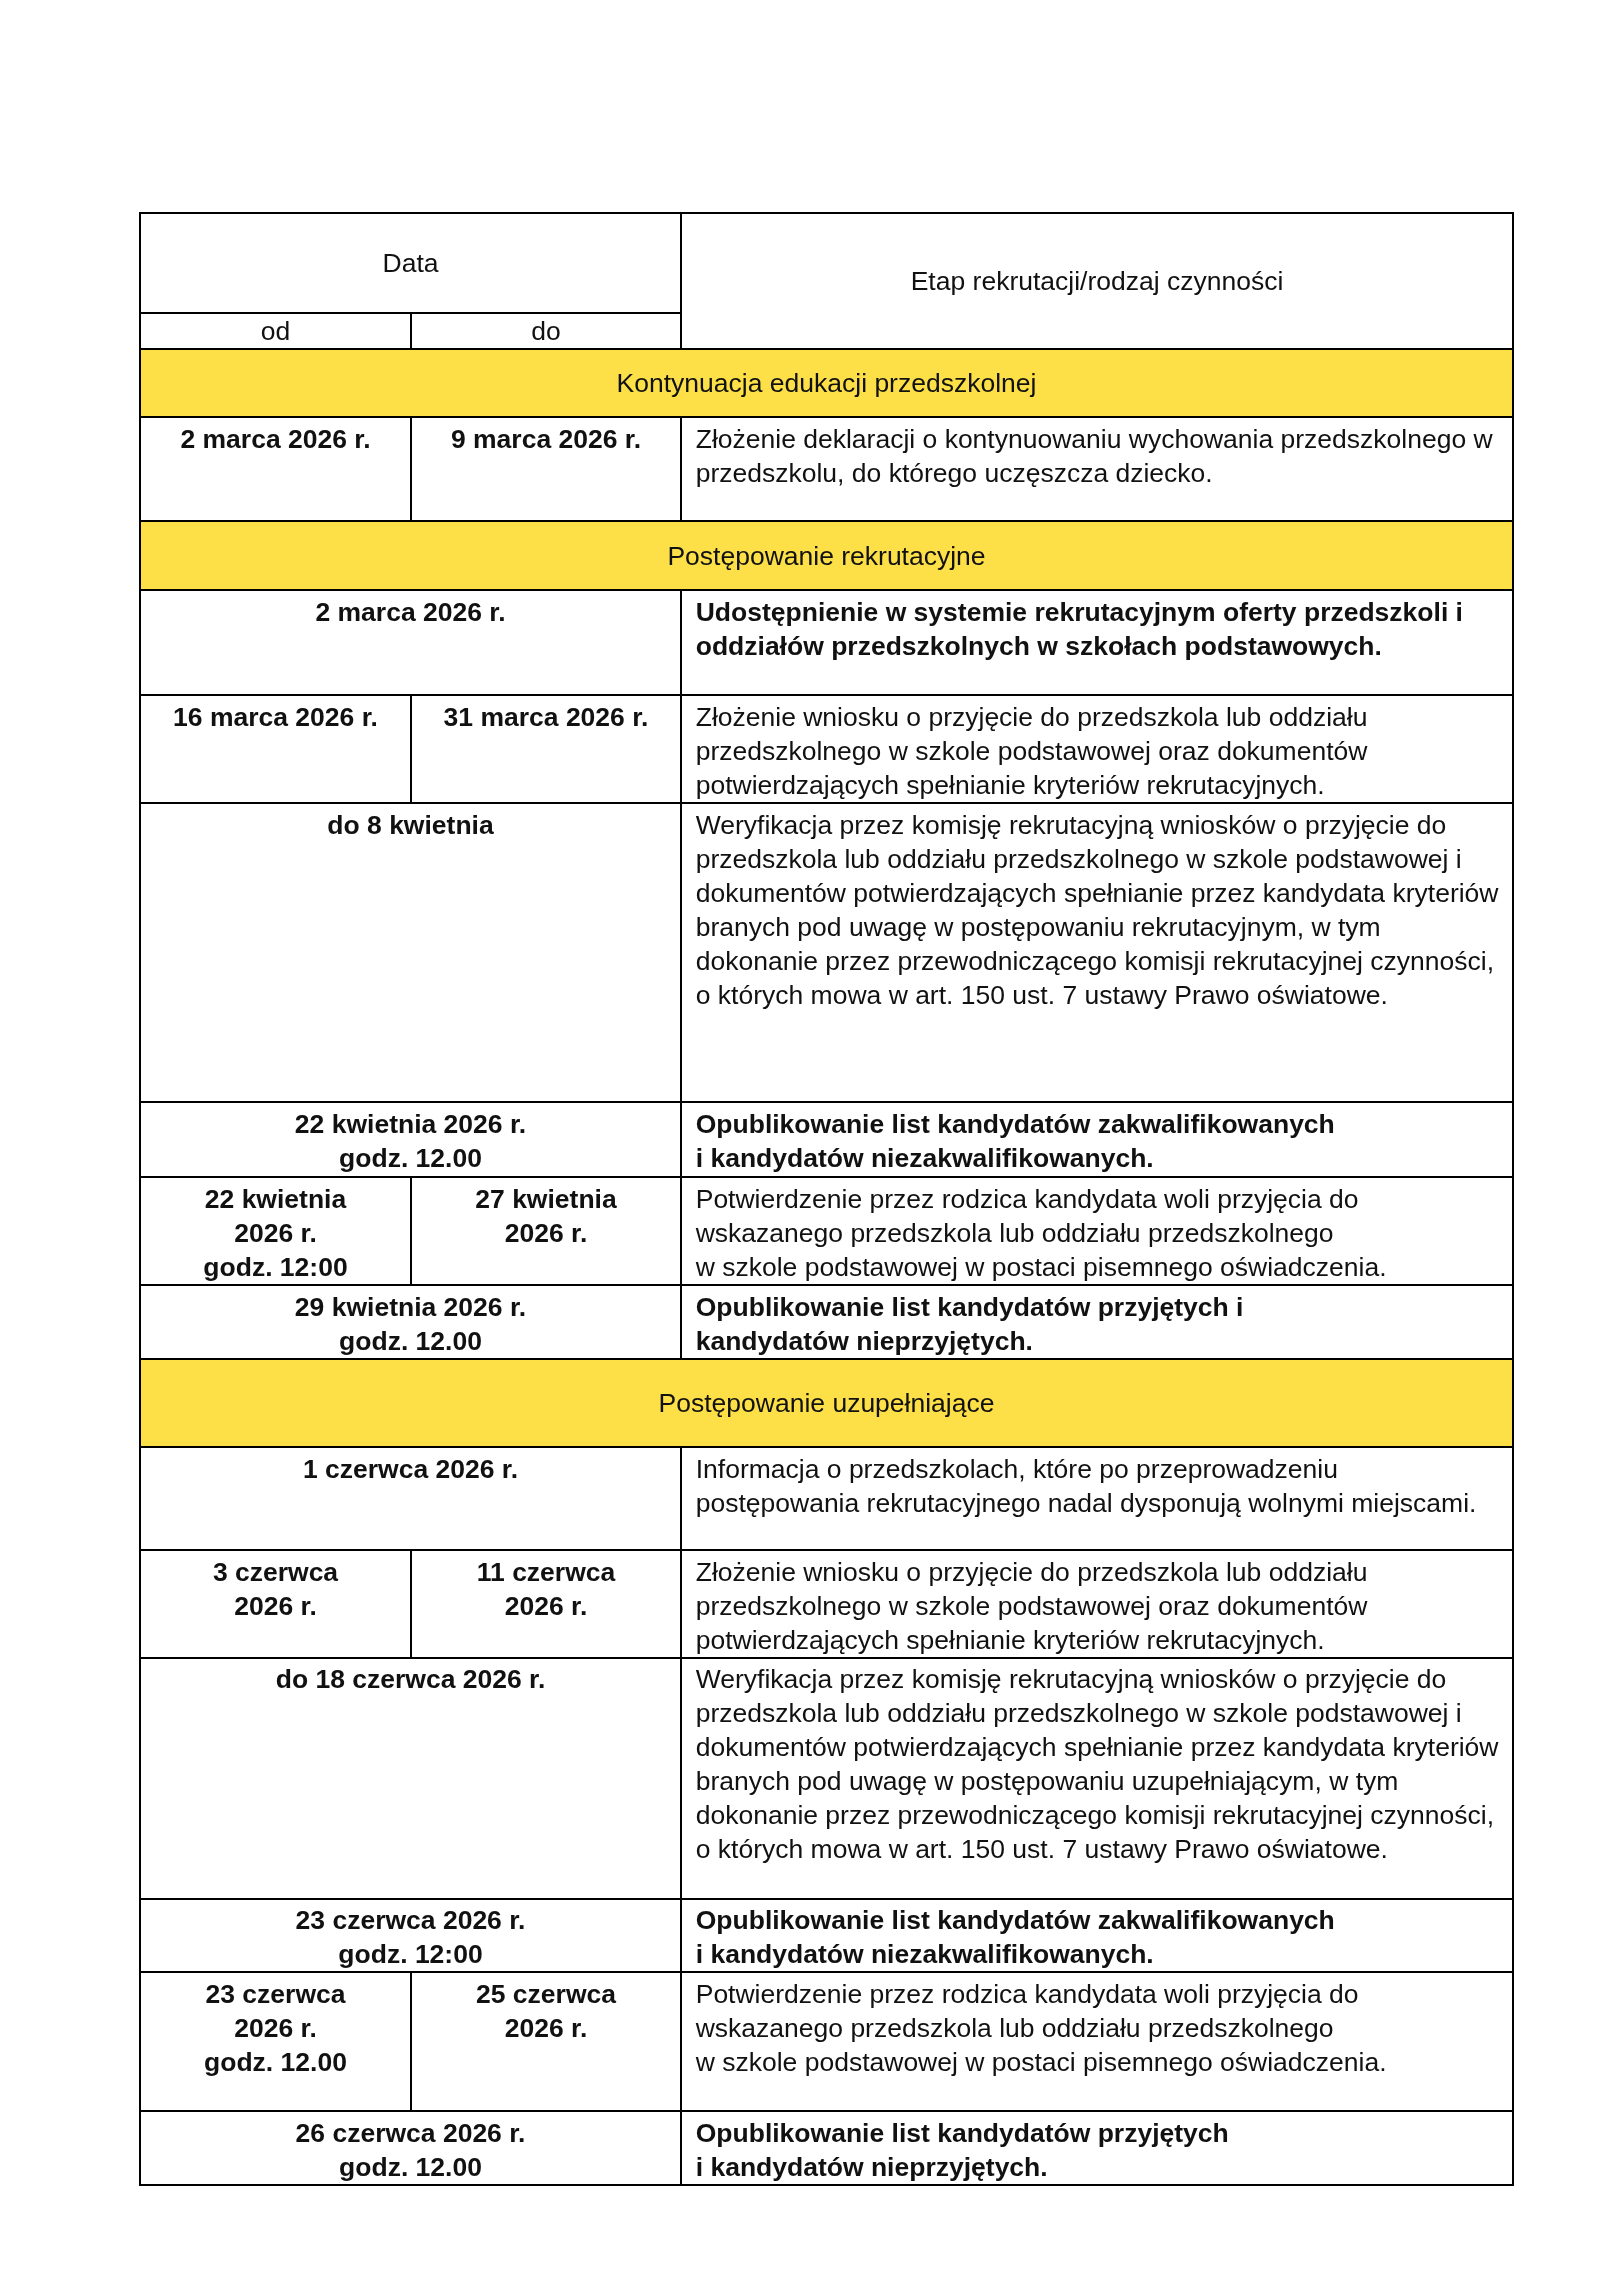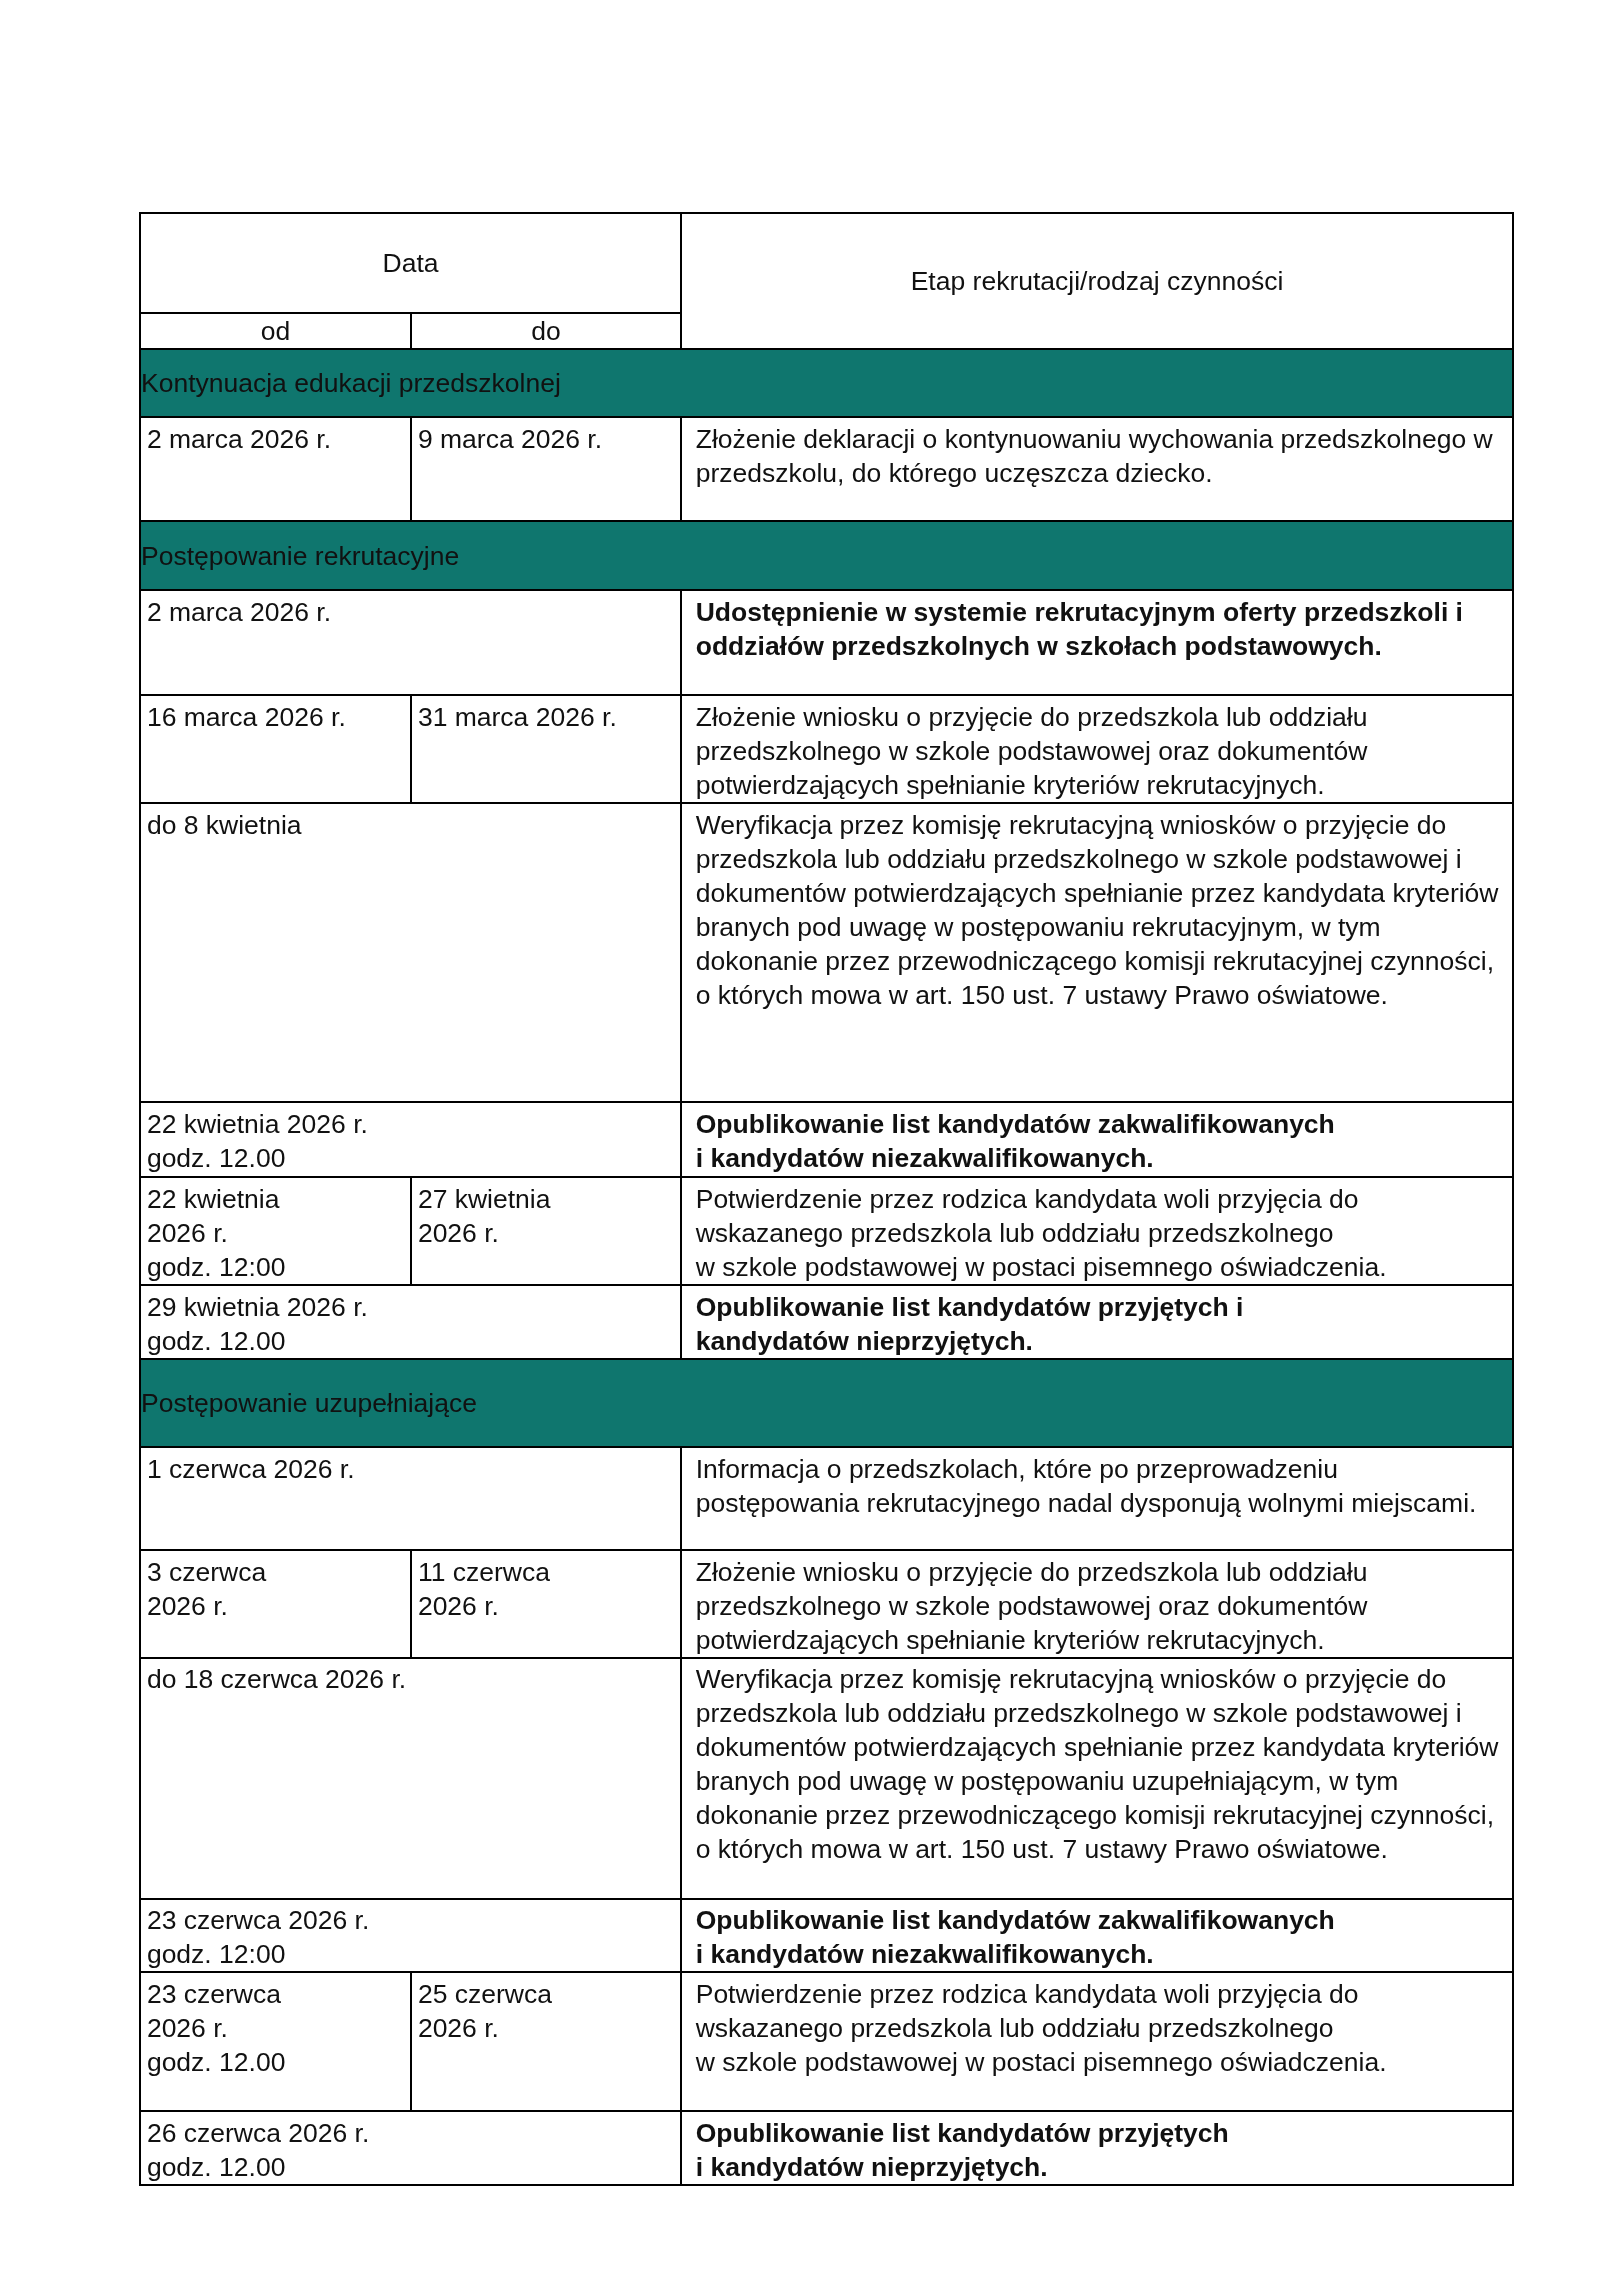--- a/index.html
+++ b/index.html
@@ -5,24 +5,24 @@
   html, body { margin: 0; padding: 0; background: #ffffff; }
   body { width: 1621px; height: 2293px; position: relative; overflow: hidden;
          font-family: "Liberation Sans", sans-serif; color: #111; }
   .title { position: absolute; left: 0; top: 96px; width: 1621px; text-align: center;
            font-weight: bold; font-size: 29px; line-height: 39px; }
   table { position: absolute; left: 139px; top: 212px; width: 1372px;
           border-collapse: collapse; table-layout: fixed; }
   td, th { border: 2.9px solid #000; padding: 0; vertical-align: top; font-size: 26.5px; line-height: 34px; }
   th { font-weight: normal; text-align: center; vertical-align: middle; }
   .thin { border-width: 2px; }
-  .date { font-weight: normal; padding: 3.9px 5.9px 0; }
+  .date { text-align: center; font-weight: bold; padding: 3.9px 5.9px 0; }
   .desc { text-align: left; padding: 3.9px 9.8px 0 13.7px; }
   .desc.bold { font-weight: bold; }
-  .section td { background: #0f766e; text-align: left; vertical-align: middle; font-size: 26.5px; }
+  .section td { background: #fde047; text-align: center; vertical-align: middle; font-size: 26.5px; }
   .hdr-data { height: 100px; padding-left: 44px; }
   .hdr-sub { height: 33px; }
 </style>
 </head>
 <body>
 
 <div class="title">
 </div>
 
 <table>

